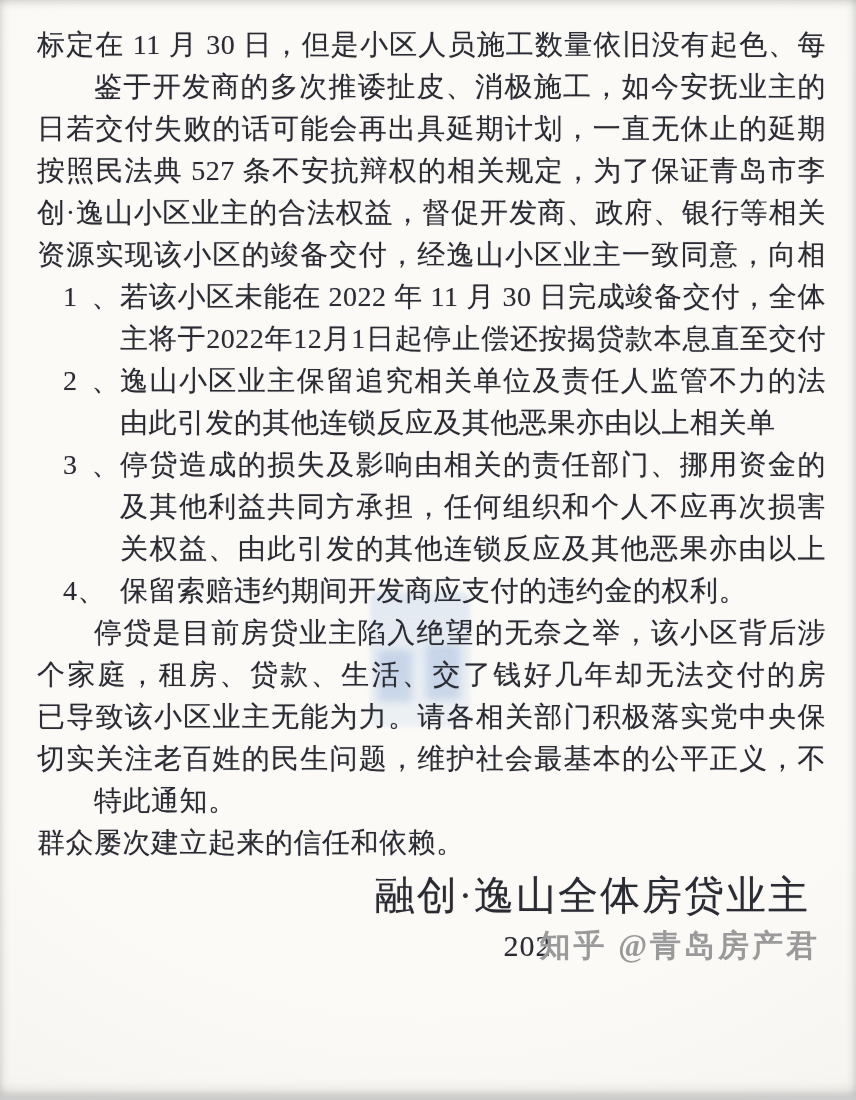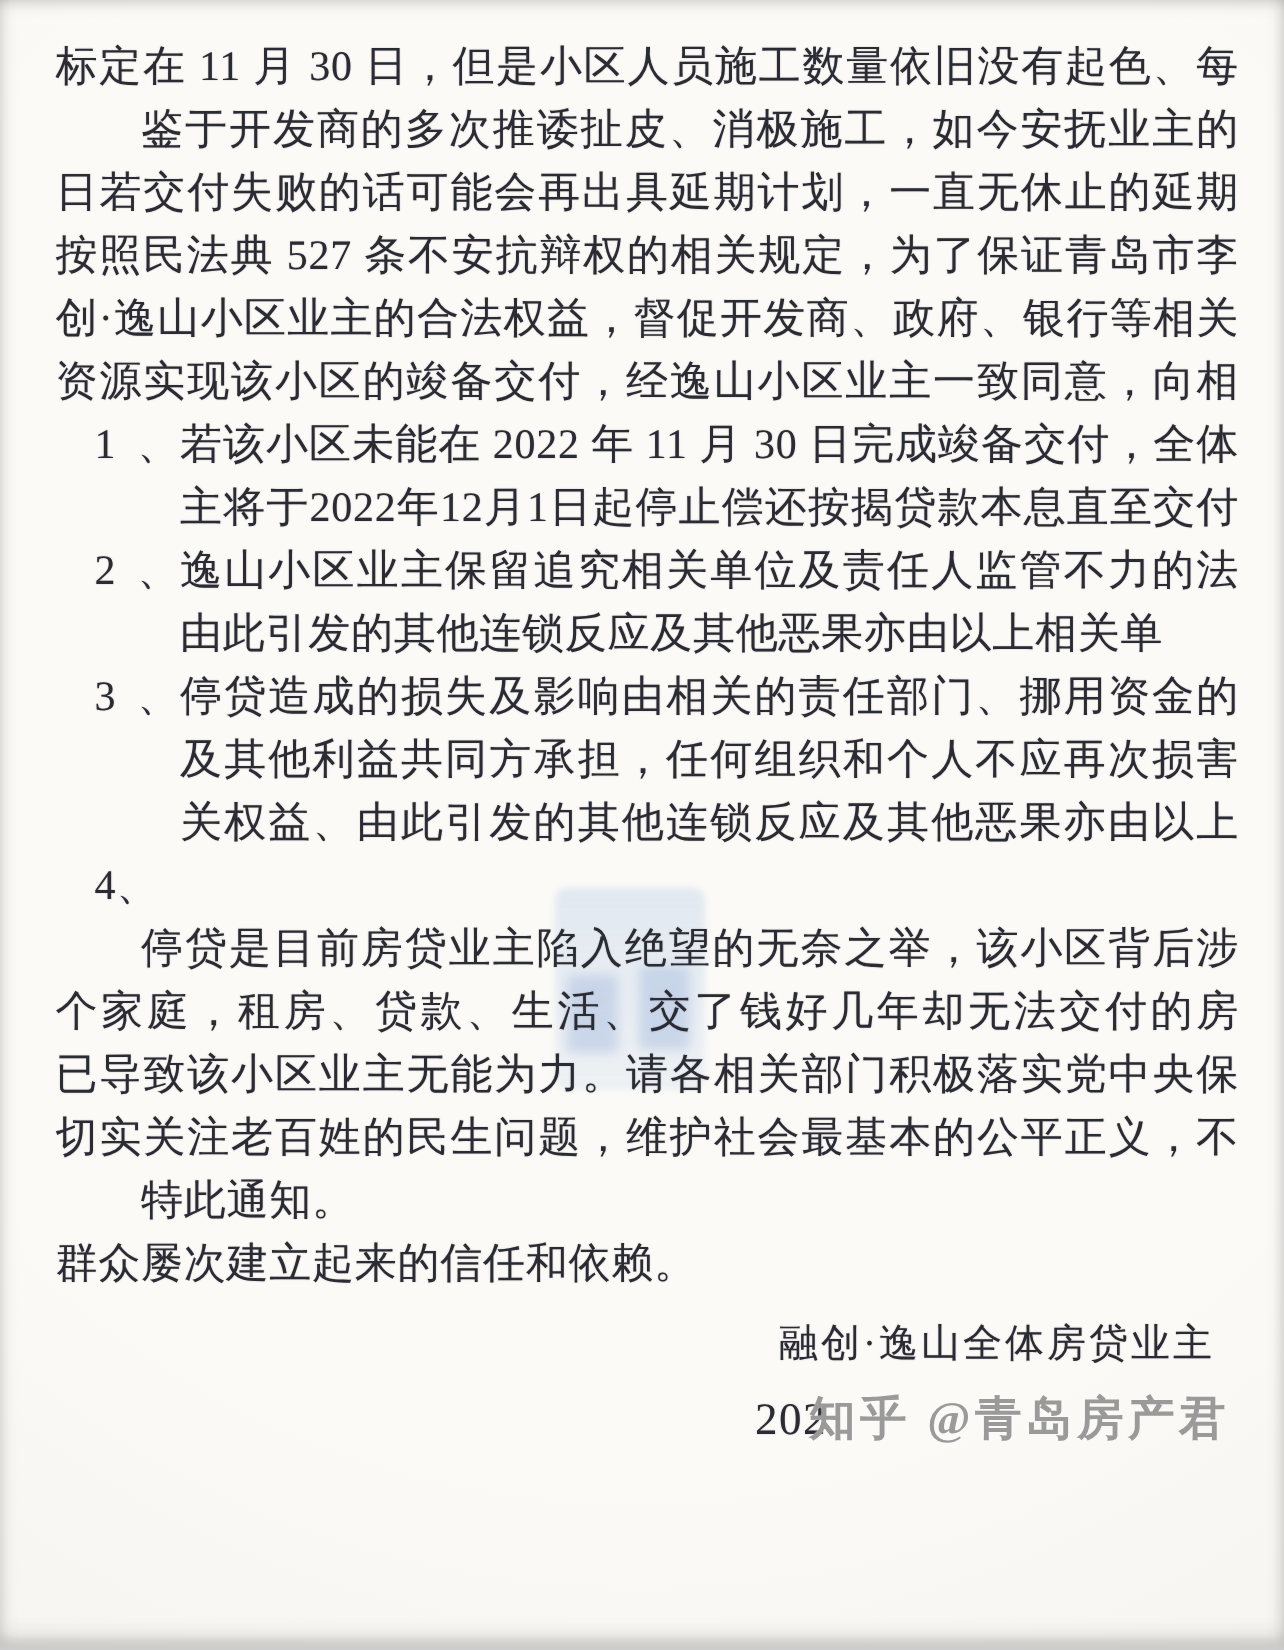--- a/index.html
+++ b/index.html
@@ -36,21 +36,21 @@
   .ln.fl { text-align: justify; text-align-last: justify; }
   .ln.ind { text-indent: 57px; }
   .ln.li-first { display: flex; }
   .ln.li-first .num { flex: none; margin-left: 26px; width: 57px; }
   .ln.li-first .txt { flex: 1; }
   .ln.li-first.fl .txt { text-align: justify; text-align-last: justify; }
   .ln.li-cont { padding-left: 83px; }
   .signature {
     position: relative; z-index: 2;
     margin-top: 10px;
-    font-size: 26px;
+    font-size: 40px;
     line-height: 44px;
     text-align: right;
     padding-right: 16px;
     letter-spacing: 2px;
     text-shadow: 0 0 1px rgba(43,43,52,.35);
   }
   .dateline {
     position: relative; z-index: 2;
     margin-top: 6px;
     font-size: 30px;
@@ -123,20 +123,21 @@
       </div>
       <div class="ln li-cont">由此引发的其他连锁反应及其他恶果亦由以上相关单位；</div>
       <div class="ln li-first fl">
         <span class="num">3、</span>
         <span class="txt">停贷造成的损失及影响由相关的责任部门、挪用资金的融创集团</span>
       </div>
       <div class="ln li-cont fl">及其他利益共同方承担，任何组织和个人不应再次损害业主的相</div>
       <div class="ln li-cont fl">关权益、由此引发的其他连锁反应及其他恶果亦由以上相关单位</div>
       <div class="ln li-first">
         <span class="num">4、</span>
+        <span class="txt">保留索赔违约期间开发商应支付的违约金的权利。</span>
       </div>
       <div class="ln ind fl">停贷是目前房贷业主陷入绝望的无奈之举，该小区背后涉及将近 800</div>
       <div class="ln body fl">个家庭，租房、贷款、生活、交了钱好几年却无法交付的房子，各项压力</div>
       <div class="ln body fl">已导致该小区业主无能为力。请各相关部门积极落实党中央保交房的宗旨，</div>
       <div class="ln body fl">切实关注老百姓的民生问题，维护社会最基本的公平正义，不要辜负人民</div>
       <div class="ln ind">特此通知。</div>
       <div class="ln body">群众屡次建立起来的信任和依赖。</div>
     </div>
 
   <div class="signature">融创·逸山全体房贷业主</div>

